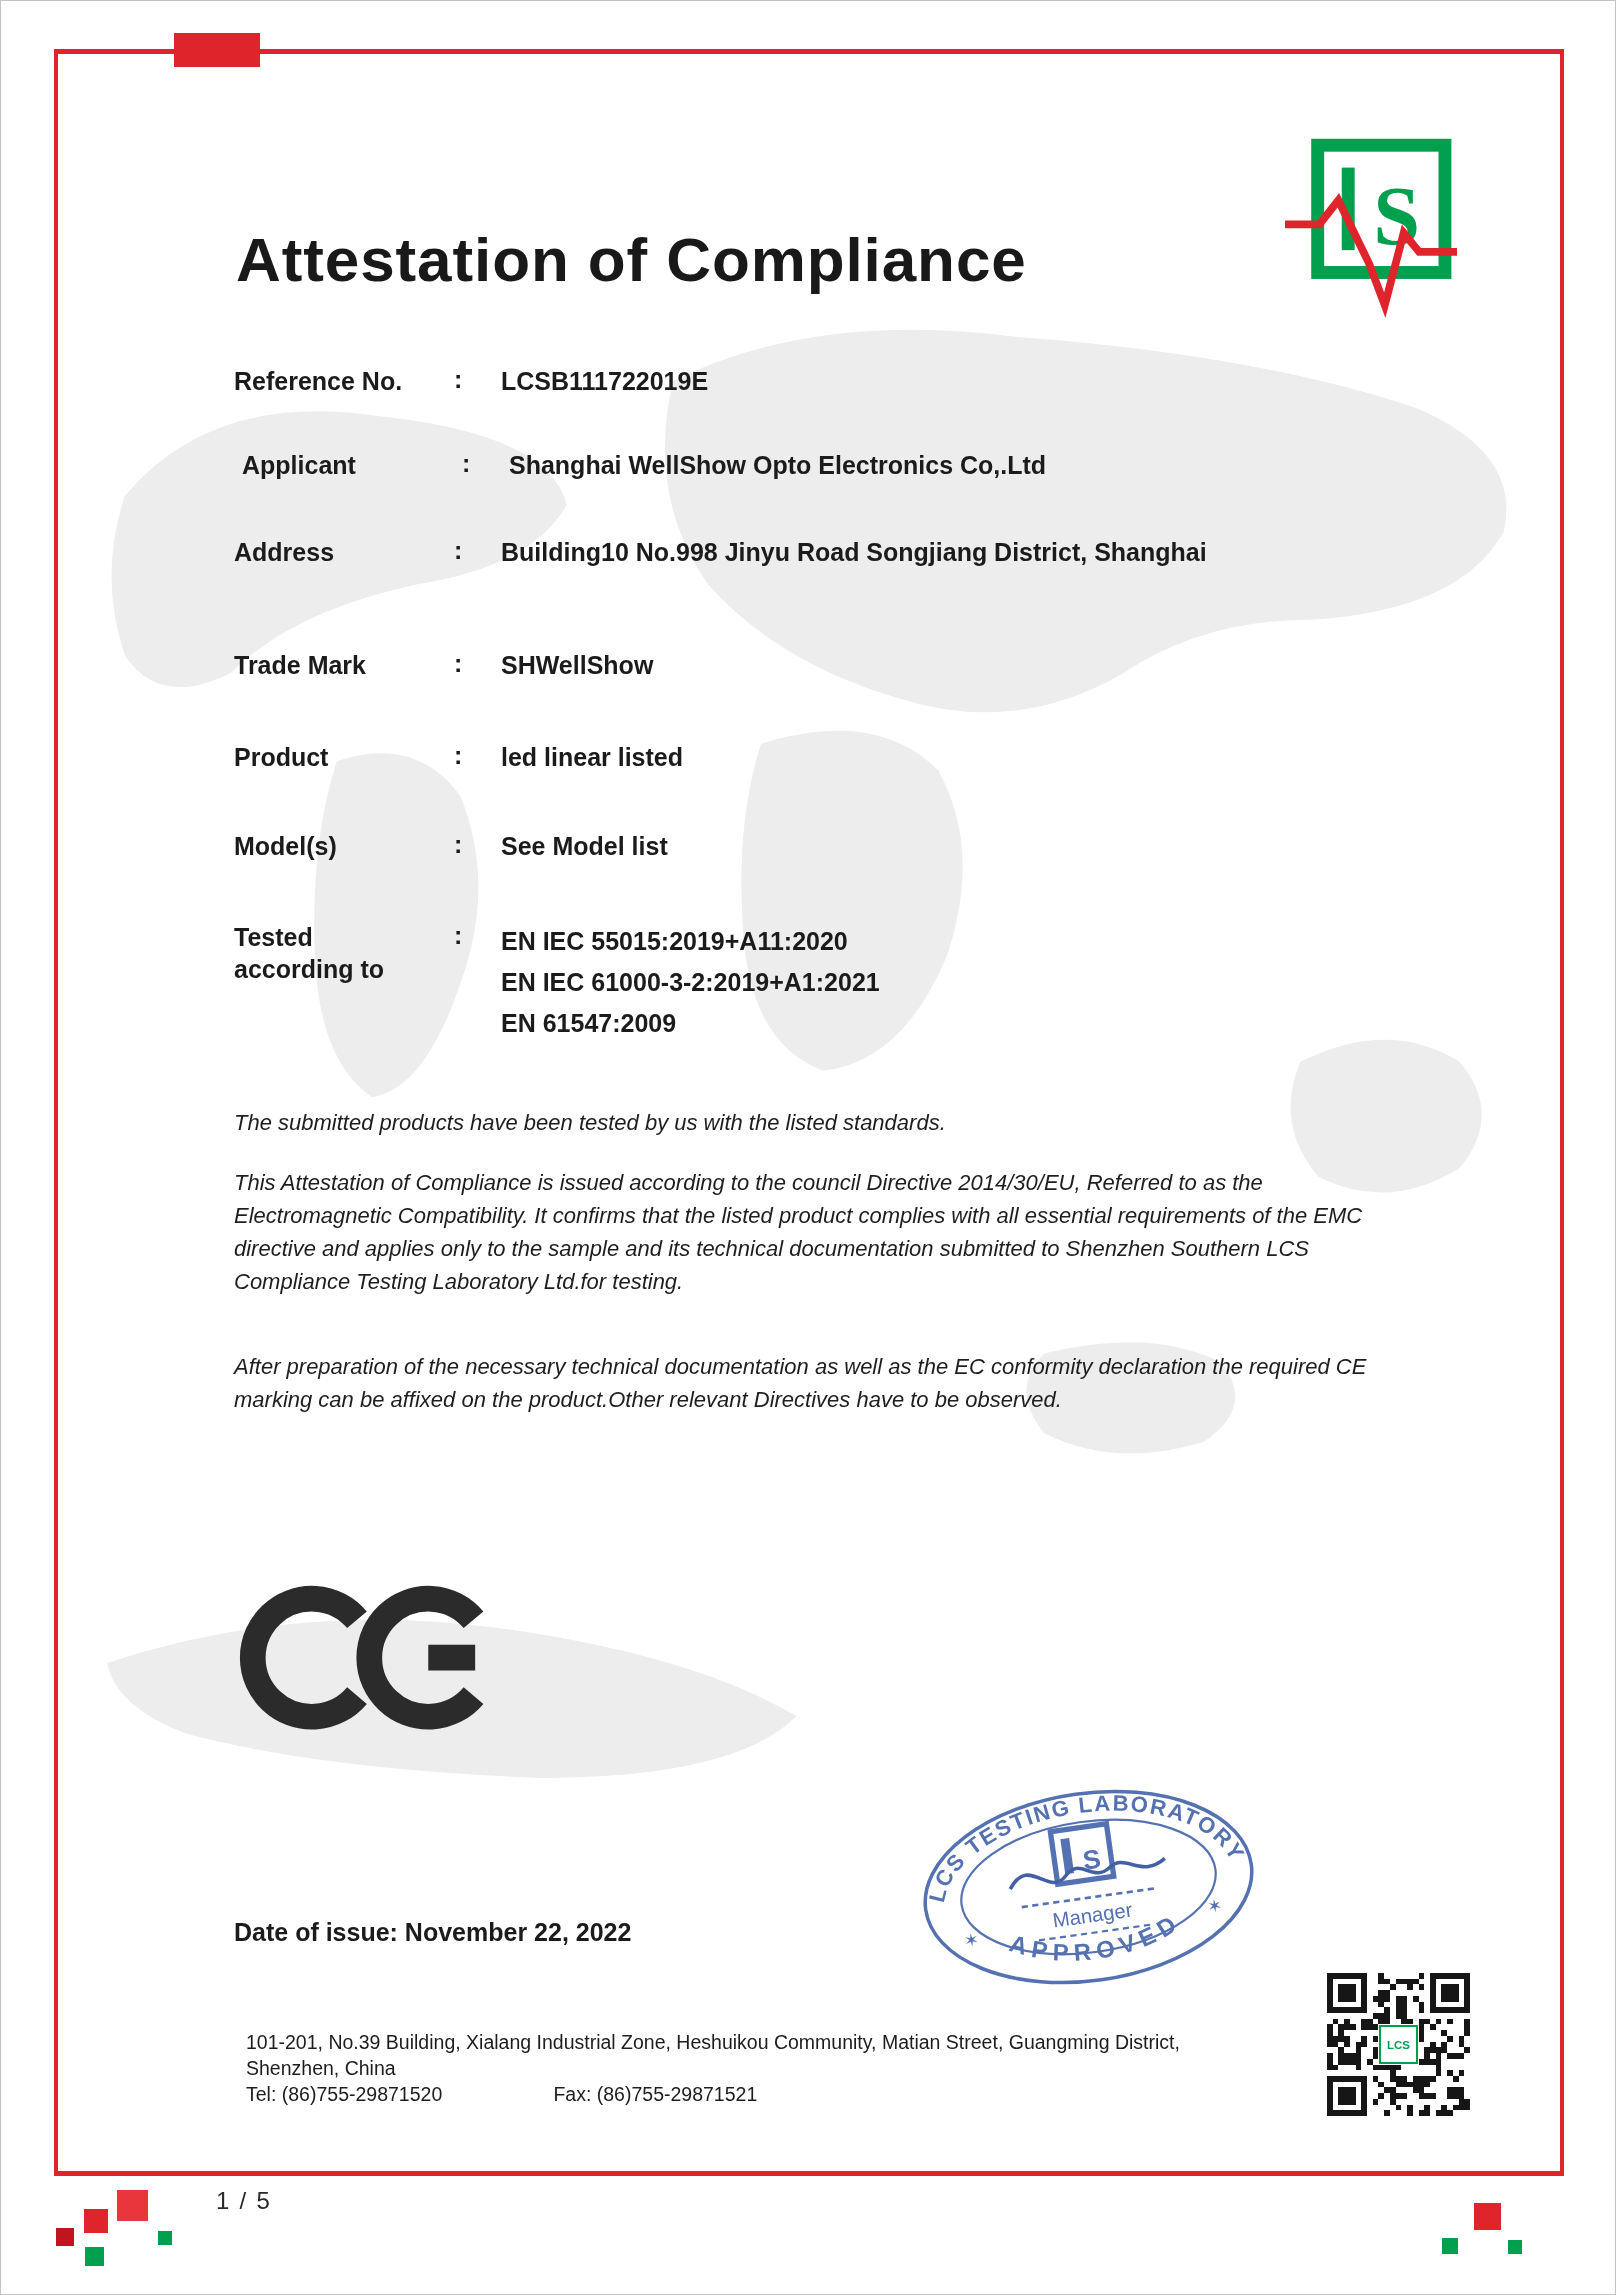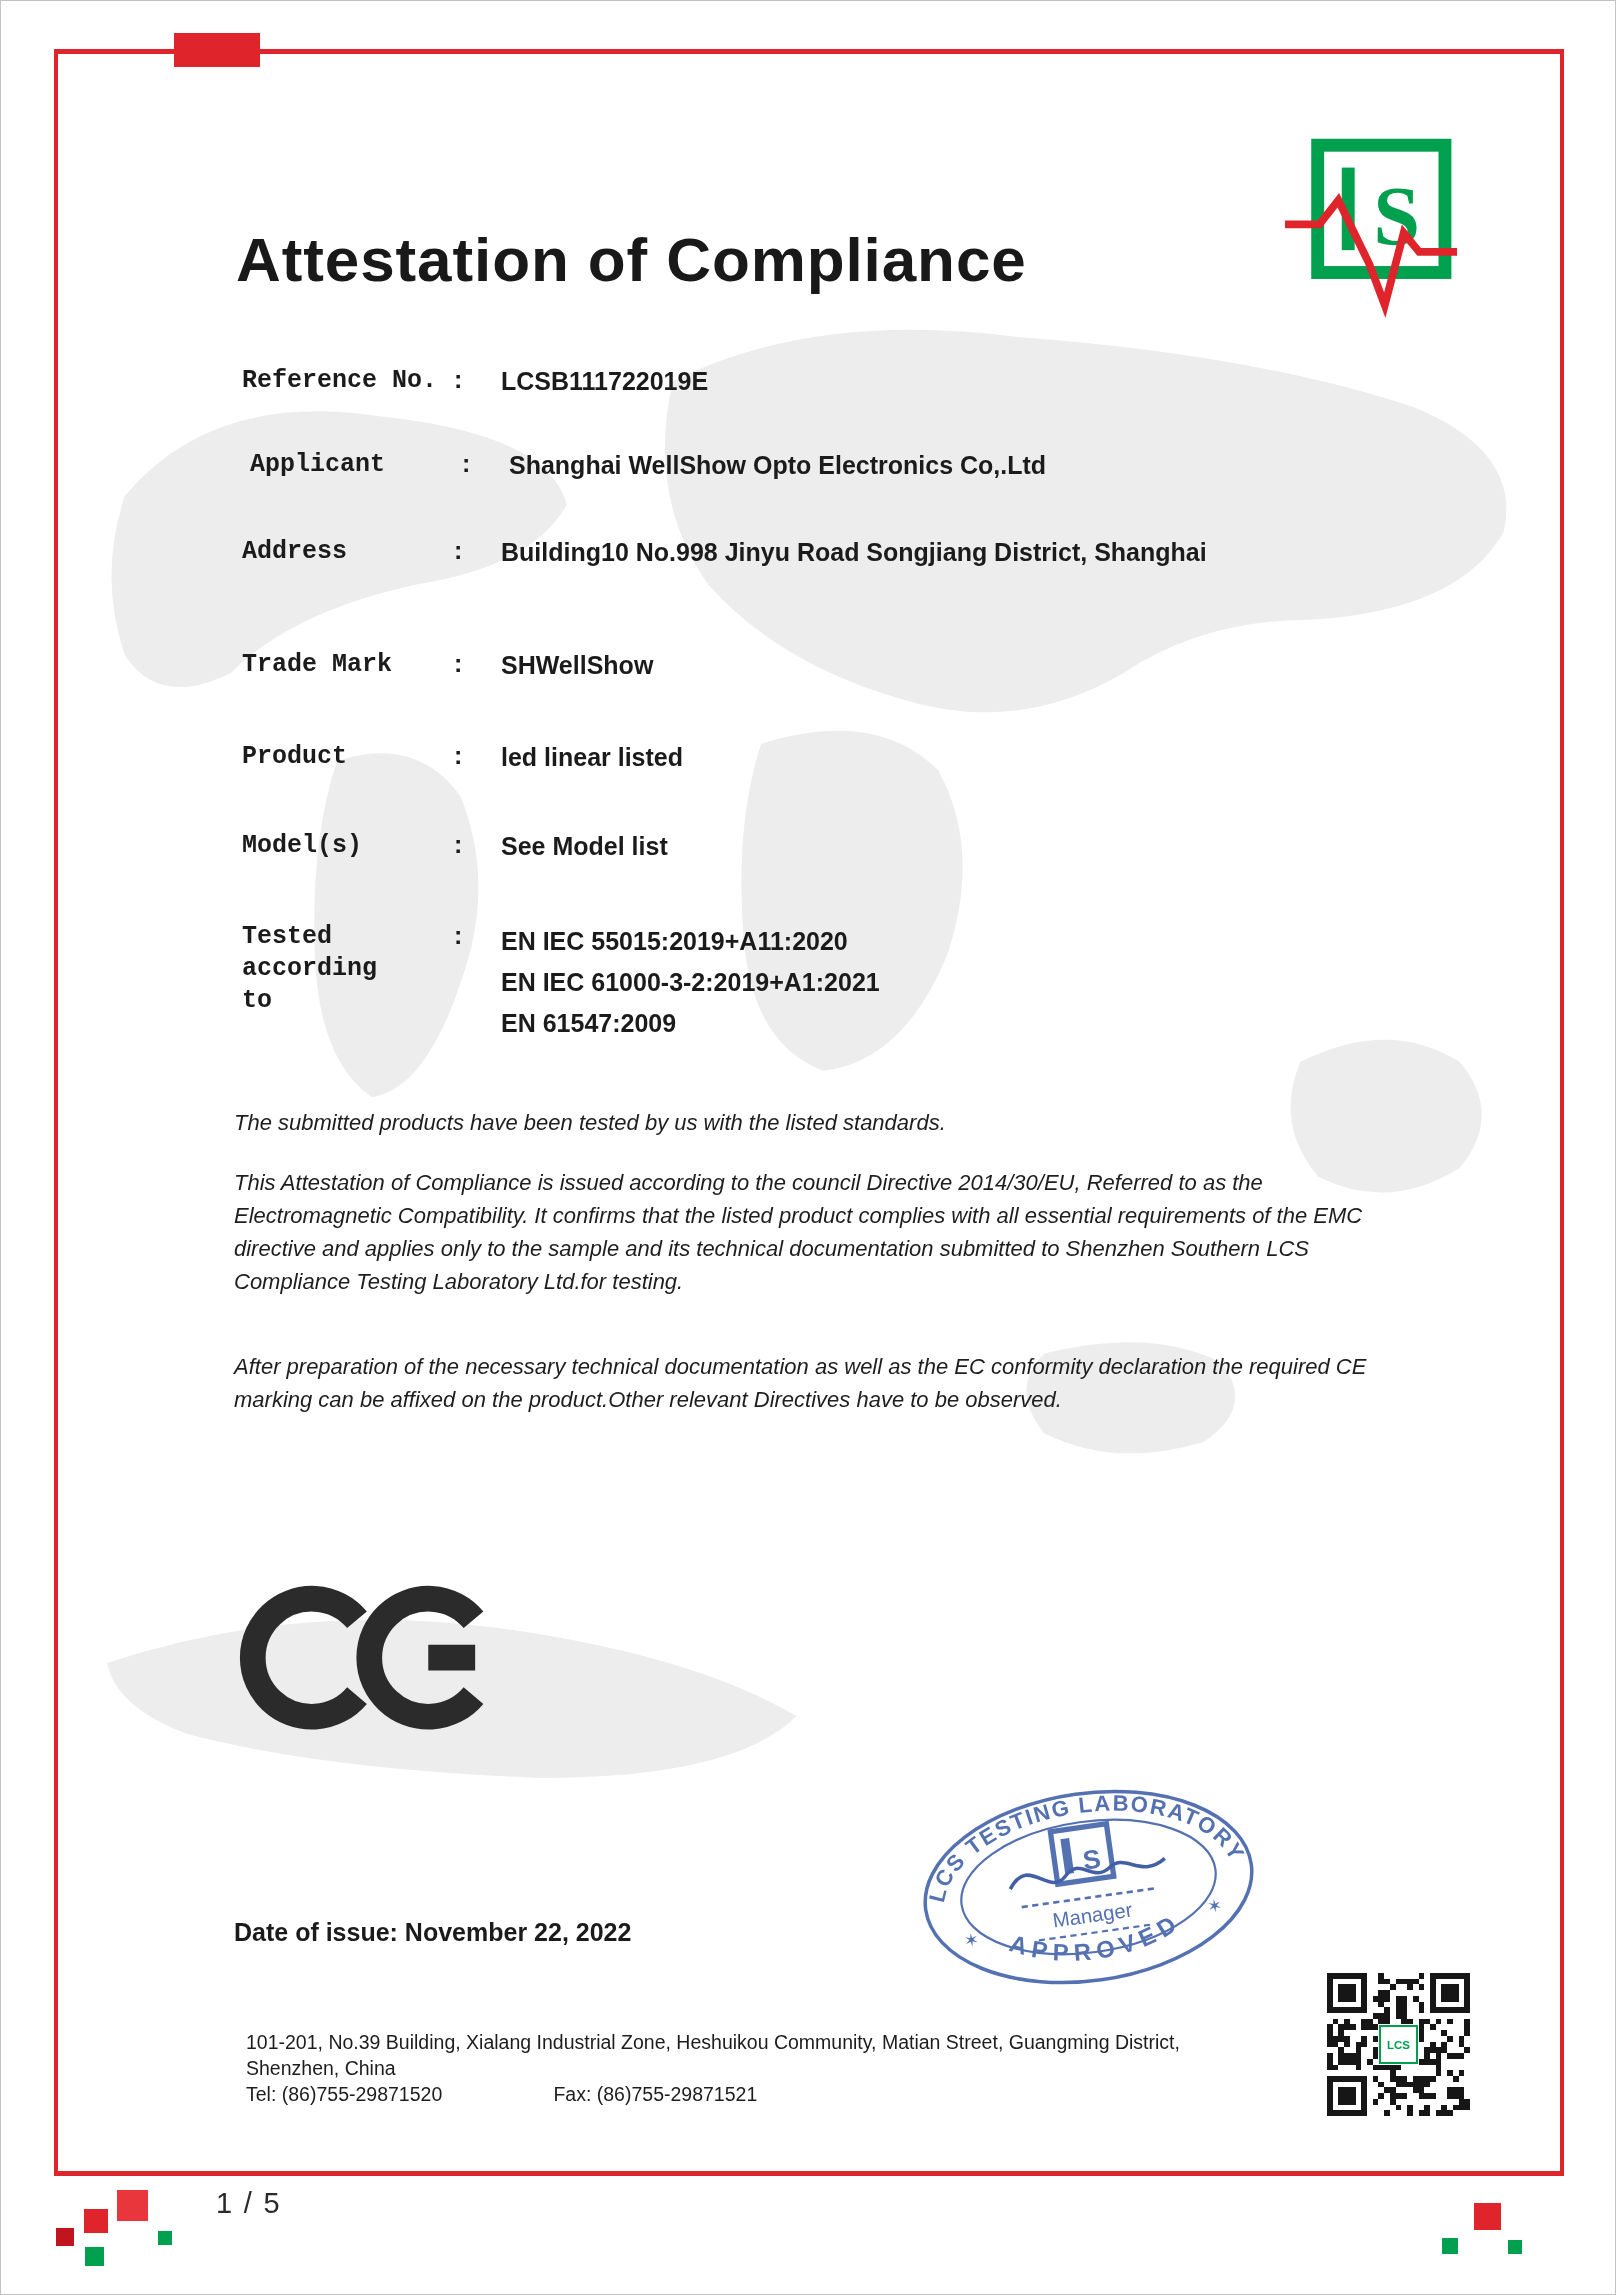--- a/index.html
+++ b/index.html
@@ -12,31 +12,31 @@
   .watermark{position:absolute;left:0;top:0;z-index:0;}
   .content{position:absolute;left:0;top:0;width:100%;height:100%;z-index:2;}
   .redline{position:absolute;background:#e0242b;}
   .sq{position:absolute;}
   .title{
     position:absolute;left:235px;top:223px;margin:0;
     font-size:62px;font-weight:bold;color:#191919;letter-spacing:0.9px;
   }
   .field-row{position:absolute;left:233px;width:1238px;height:39px;
     font-size:25px;font-weight:bold;color:#1b1b1b;}
-  .f-label{position:absolute;left:8px;top:0;width:221px;line-height:32px;font-family:Liberation Mono, monospace;}
+  .f-label{position:absolute;left:0;top:0;width:221px;line-height:32px;}
   .f-colon{position:absolute;left:220px;top:0;}
   .f-value{position:absolute;left:267px;top:0;white-space:nowrap;line-height:32px;}
   .f-multi{line-height:41px;}
   .f-multi div{white-space:nowrap;}
   .para{position:absolute;left:233px;width:1145px;font-size:22px;line-height:33px;color:#1e1e1e;font-style:italic;}
   .date-line{position:absolute;left:233px;top:1917px;font-size:25px;font-weight:bold;color:#1b1b1b;}
   .footer{position:absolute;left:245px;top:2028px;font-size:19.5px;line-height:26px;color:#1d1d1d;}
   .footer .cols span{display:inline-block;}
   .footer .c1{width:302px;}
-  .pagenum{position:absolute;left:215px;top:2186px;font-size:29px;color:#2a2a2a;letter-spacing:1.8px;}
+  .pagenum{position:absolute;left:215px;top:2186px;font-size:24px;color:#2a2a2a;letter-spacing:1.8px;}
   .stamp{position:absolute;mix-blend-mode:multiply;opacity:0.95;}
   svg{overflow:visible;}
 </style>
 </head>
 <body>
 
 <div class="page">
 
   <svg class="watermark" width="1616" height="2295" viewBox="0 0 1828 2596">
     <g fill="#ededed">

